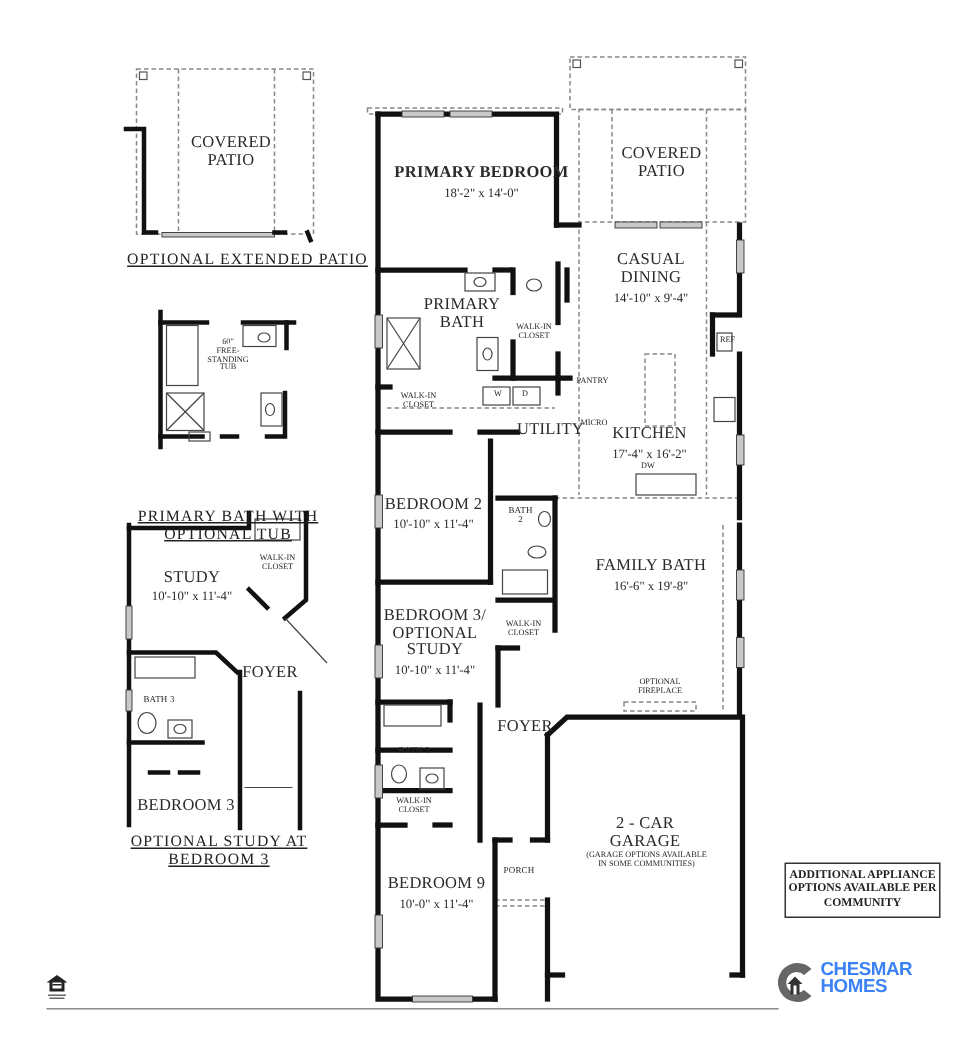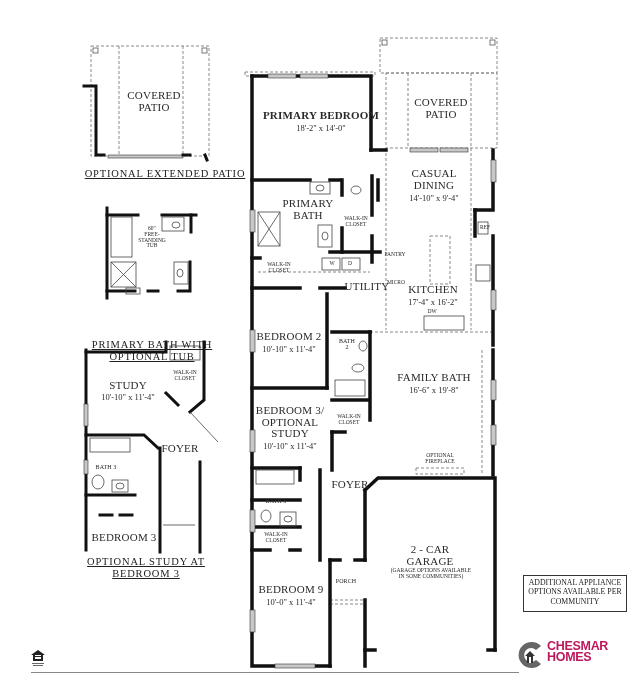--- a/index.html
+++ b/index.html
@@ -4,23 +4,23 @@
 <style>
   html,body{margin:0;padding:0;background:#fff;}
   body{width:640px;height:699px;position:relative;overflow:hidden;font-family:"Liberation Serif","DejaVu Serif",serif;color:#222;}
   svg.plan{position:absolute;left:0;top:0;width:640px;height:699px;}
   .lbl{position:absolute;text-align:center;line-height:1.05;color:#2a2a2a;white-space:nowrap;transform:translateX(-50%);}
   .room{font-size:11px;letter-spacing:0.2px;}
   .dim{font-size:8.5px;}
   .sm{font-size:6px;letter-spacing:0.1px;}
   .xs{font-size:5.5px;}
   .caption{position:absolute;font-size:10.5px;text-decoration:underline;letter-spacing:0.8px;text-align:center;transform:translateX(-50%);white-space:nowrap;line-height:1.15;color:#222;}
-  .notebox{position:absolute;left:523px;top:575px;width:104px;height:37px;border:1.5px solid #333;font-size:7.8px;text-align:center;line-height:1.2;padding-top:2px;box-sizing:border-box;color:#222;}
+  .notebox{position:absolute;left:523px;top:575px;width:104px;height:37px;border:1.5px solid #333;font-size:7.8px;text-align:center;line-height:1.2;padding-top:2px;box-sizing:border-box;color:#222;font-weight:bold;}
   .logo{position:absolute;left:515px;top:640px;width:100px;height:30px;}
-  .logo-text{position:absolute;left:32px;top:1px;font-family:"Liberation Sans","DejaVu Sans",sans-serif;font-weight:bold;font-size:12.5px;line-height:11px;letter-spacing:-0.3px;color:#be185d;}
+  .logo-text{position:absolute;left:32px;top:1px;font-family:"Liberation Sans","DejaVu Sans",sans-serif;font-weight:bold;font-size:12.5px;line-height:11px;letter-spacing:-0.3px;color:#3b82f6;}
   .eho{position:absolute;left:31px;top:650px;width:14px;height:16px;}
   .footline{position:absolute;left:31px;top:672px;width:488px;height:1px;background:#888;}
 </style>
 </head>
 <body>
 
 <svg class="plan" viewBox="0 0 640 699" xmlns="http://www.w3.org/2000/svg">
   <g fill="none" stroke="#888" stroke-width="1" stroke-dasharray="3,2">
 
     <rect x="91" y="46" width="118" height="110"></rect>

